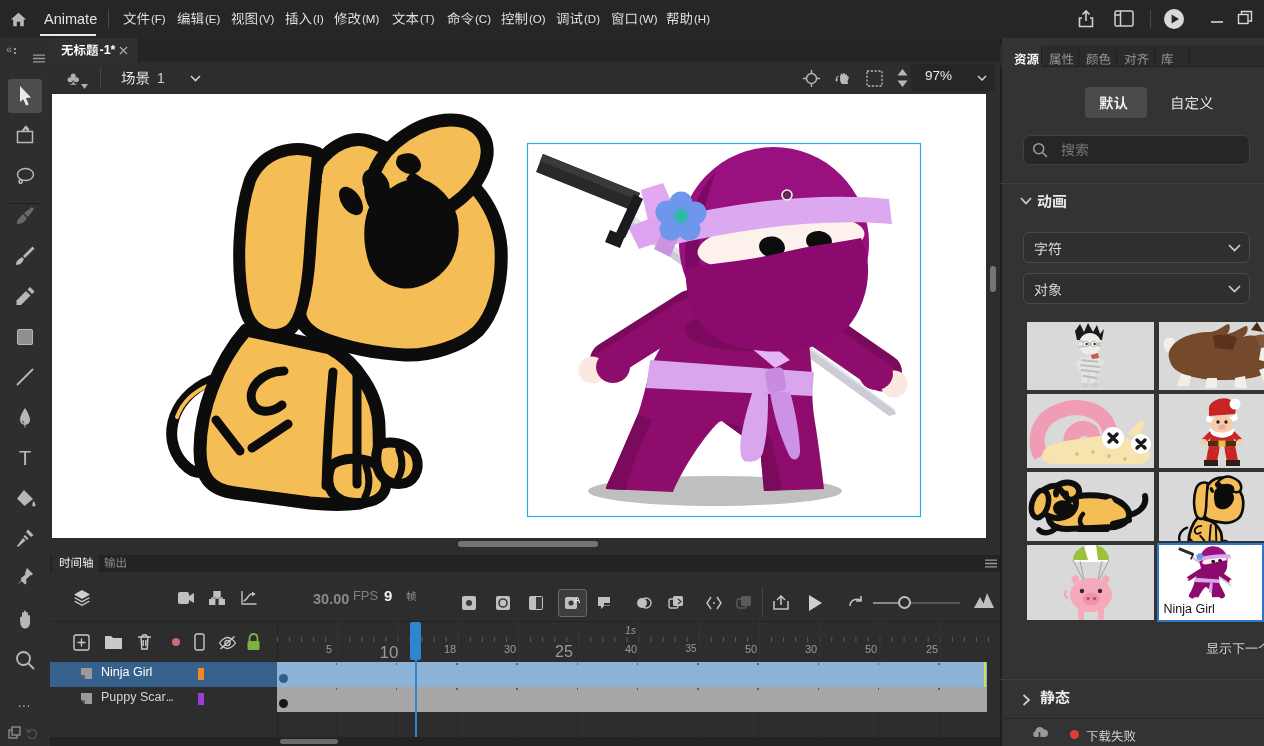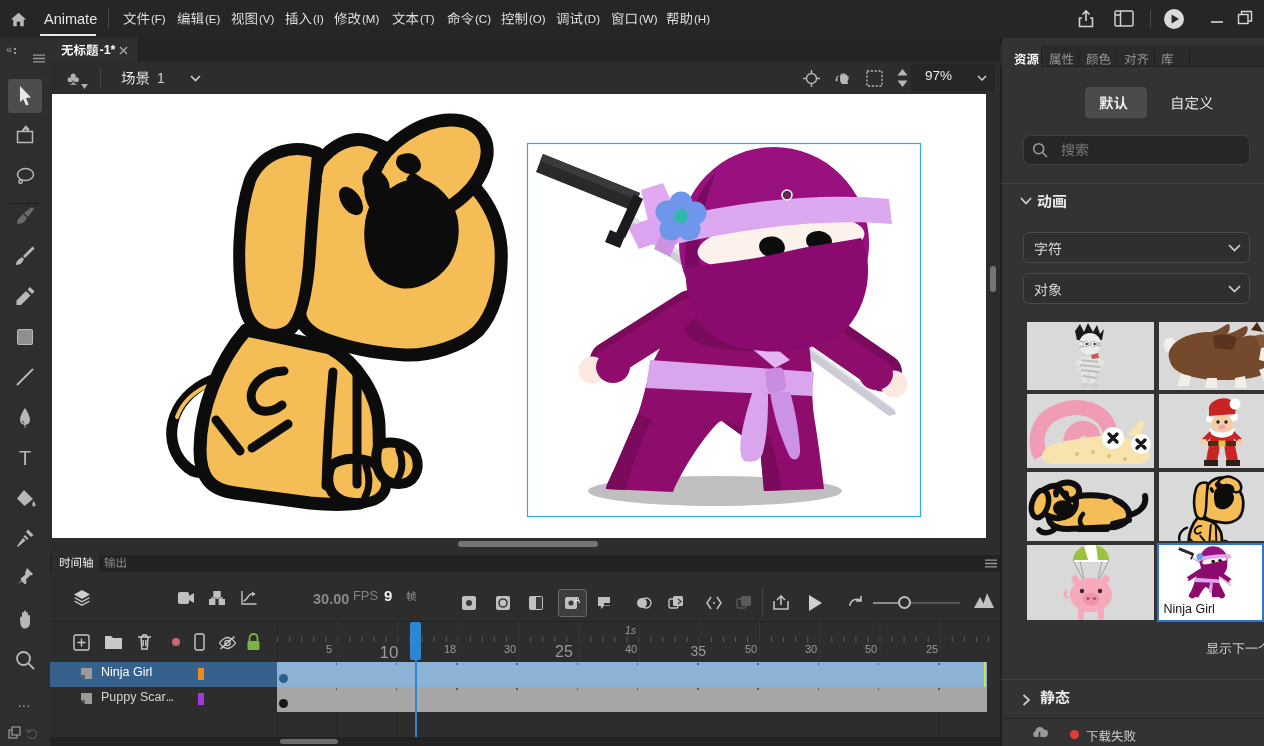--- a/index.html
+++ b/index.html
@@ -523,21 +523,21 @@
         <rect x="769.2" y="0" width="1" height="40" fill="#343434"></rect>
         <rect x="829.5" y="0" width="1" height="40" fill="#343434"></rect>
         <rect x="889.8" y="0" width="1" height="40" fill="#343434"></rect>
       </svg>
 <div class="abs" style="left:264px;top:88px;width:30px;text-align:center;color:#9a9a9a;font-size:11px">5</div>
       <div class="abs" style="left:324px;top:88px;width:30px;text-align:center;color:#9a9a9a;font-size:17px">10</div>
       <div class="abs" style="left:385px;top:88px;width:30px;text-align:center;color:#9a9a9a;font-size:11px">18</div>
       <div class="abs" style="left:445px;top:88px;width:30px;text-align:center;color:#9a9a9a;font-size:11px">30</div>
       <div class="abs" style="left:505px;top:88px;width:30px;text-align:left;color:#9a9a9a;font-size:16px">25</div>
       <div class="abs" style="left:566px;top:88px;width:30px;text-align:center;color:#9a9a9a;font-size:11px">40</div>
-      <div class="abs" style="left:626px;top:88px;width:30px;text-align:right;color:#9a9a9a;font-size:14px">35</div>
+      <div class="abs" style="left:626px;top:88px;width:30px;text-align:center;color:#9a9a9a;font-size:10px">35</div>
       <div class="abs" style="left:686px;top:88px;width:30px;text-align:center;color:#9a9a9a;font-size:11px">50</div>
       <div class="abs" style="left:746px;top:88px;width:30px;text-align:center;color:#9a9a9a;font-size:11px">30</div>
       <div class="abs" style="left:806px;top:88px;width:30px;text-align:center;color:#9a9a9a;font-size:11px">50</div>
       <div class="abs" style="left:867px;top:88px;width:30px;text-align:center;color:#9a9a9a;font-size:11px">25</div>
 <div class="abs" style="left:575px;top:69px;color:#9a9a9a;font-size:10.5px;font-style:italic">1s</div>
 <div class="abs" style="left:0;top:106.5px;width:227px;height:25px;background:#35618c"></div>
 <div class="abs" style="left:227px;top:106.5px;width:710px;height:25px;background:#8cb3d6"></div>
 <div class="abs" style="left:933.5px;top:106.5px;width:2.5px;height:25px;background:#cde04e"></div>
 <div class="abs" style="left:229px;top:119px;width:9px;height:9px;border-radius:50%;background:#2d5f8a"></div>
 <svg class="abs" style="left:30px;top:112px" width="13" height="13" viewBox="0 0 13 13">

